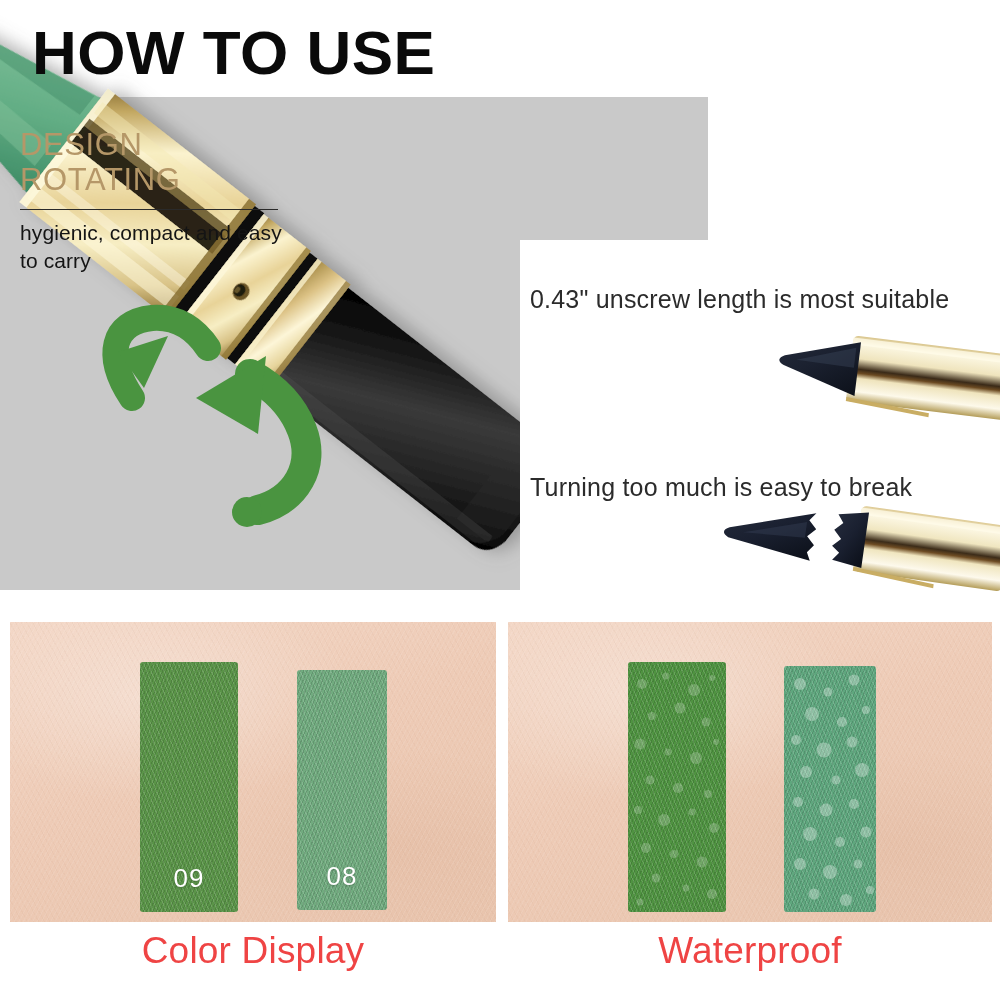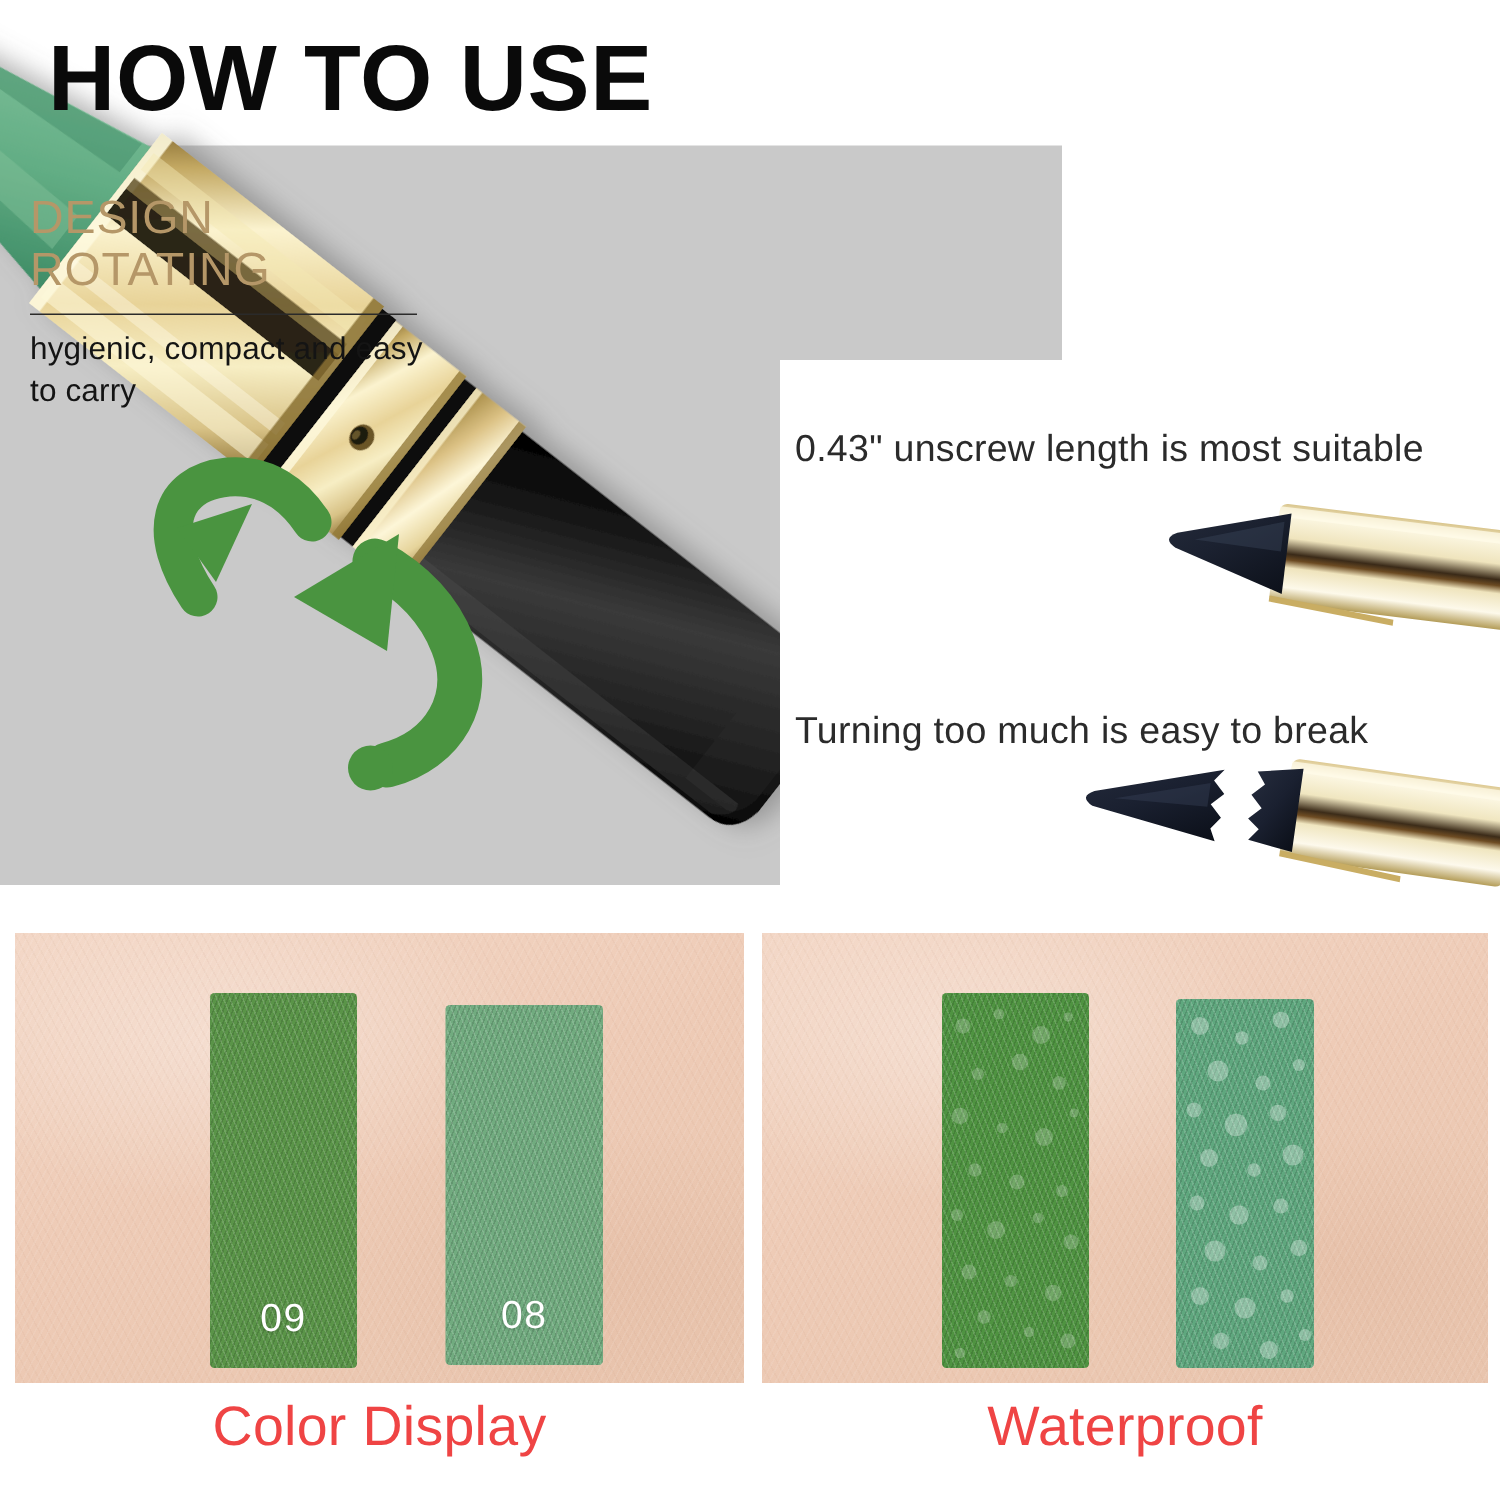--- a/index.html
+++ b/index.html
@@ -393,21 +393,21 @@
         <path d="M 150,72 L 232,78 L 232,82 L 150,76 Z" fill="#c9ad63"></path>
       </g>
     </svg>
   </div>
 
   <div id="swatch-panel-color" class="swatch-panel">
     <div class="skin"></div>
     <div class="swatch" style="left:130px; top:40px; width:98px; height:250px; background:#5a9448;">
       <div class="swatch-label">09</div>
     </div>
-    <div class="swatch" style="left:287px; top:48px; width:105px; height:240px; background:#71ab7f;">
+    <div class="swatch" style="left:287px; top:48px; width:90px; height:240px; background:#71ab7f;">
       <div class="swatch-label">08</div>
     </div>
   </div>
 
   <div id="caption-color" class="panel-caption">Color Display</div>
 
   <div id="swatch-panel-water" class="swatch-panel">
     <div class="skin"></div>
 
     <div class="swatch" style="left:120px; top:40px; width:98px; height:250px; background:#4f9341;">

